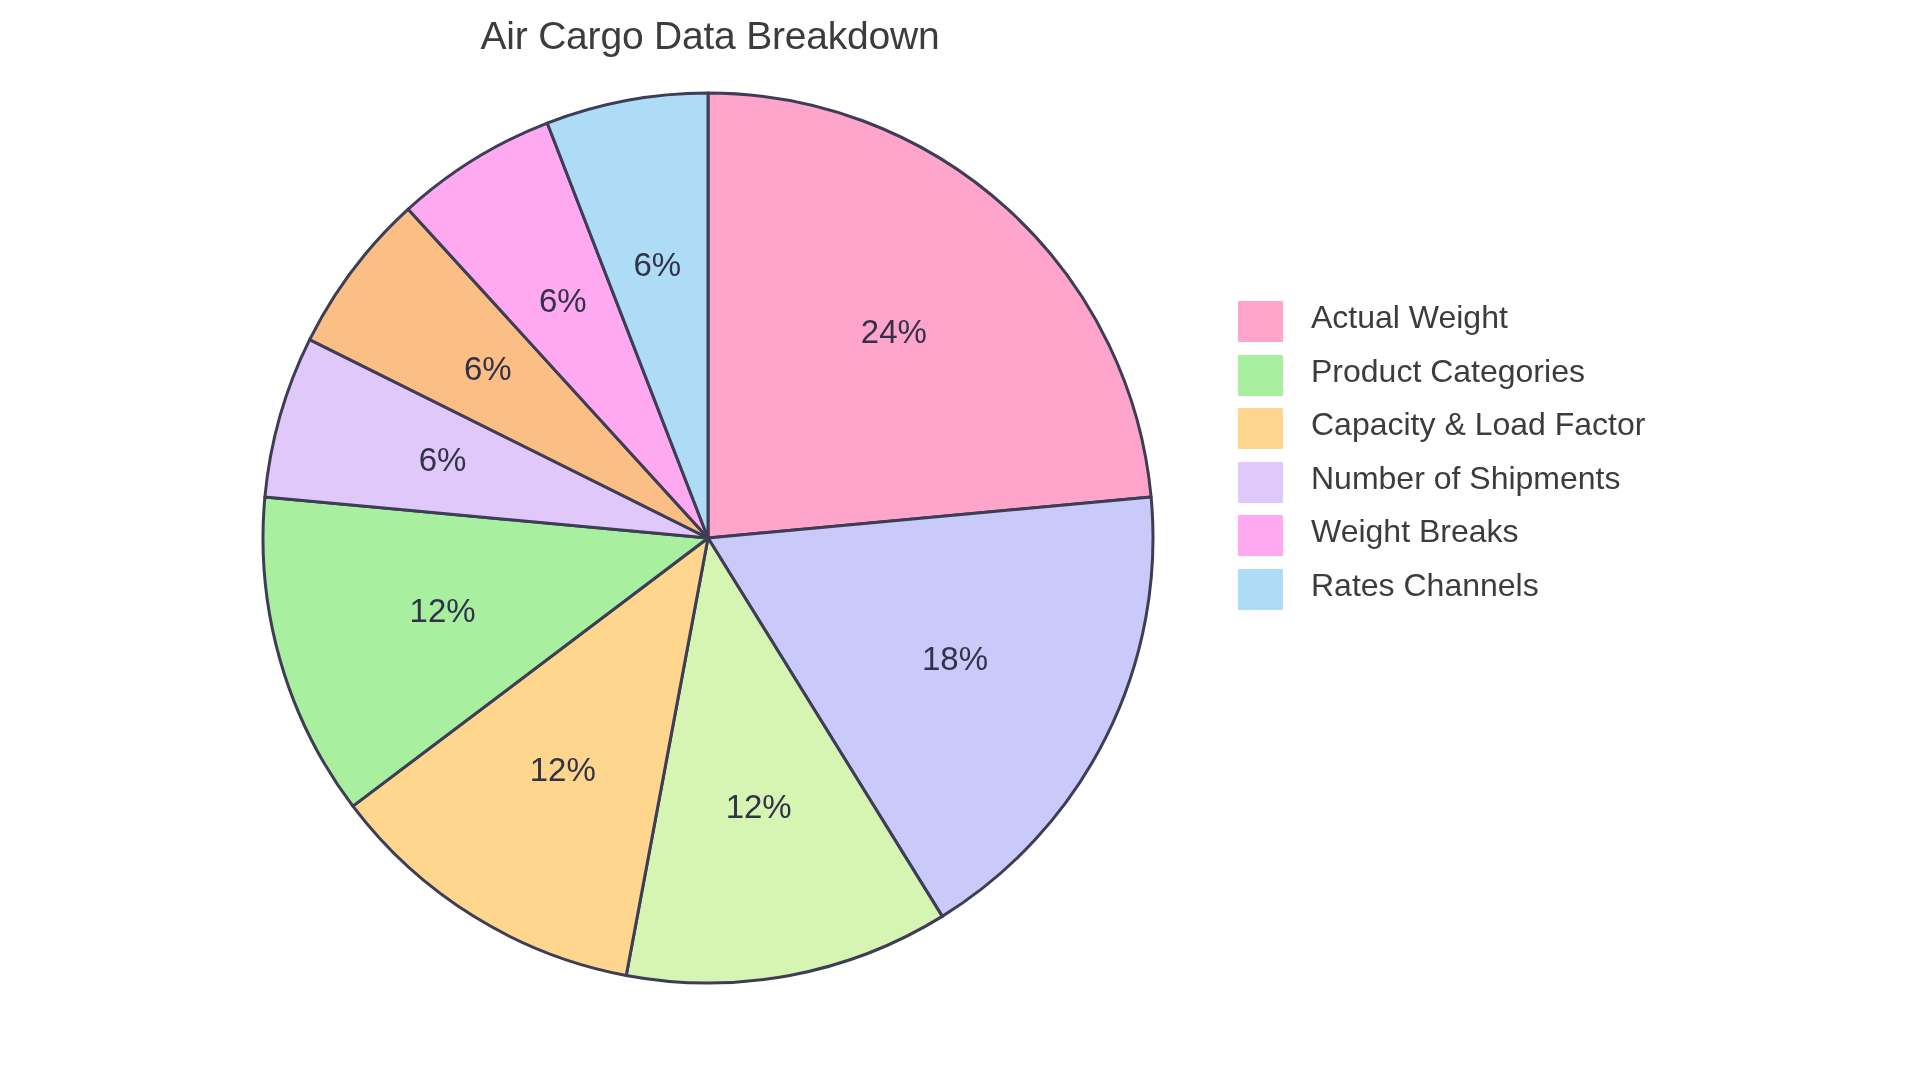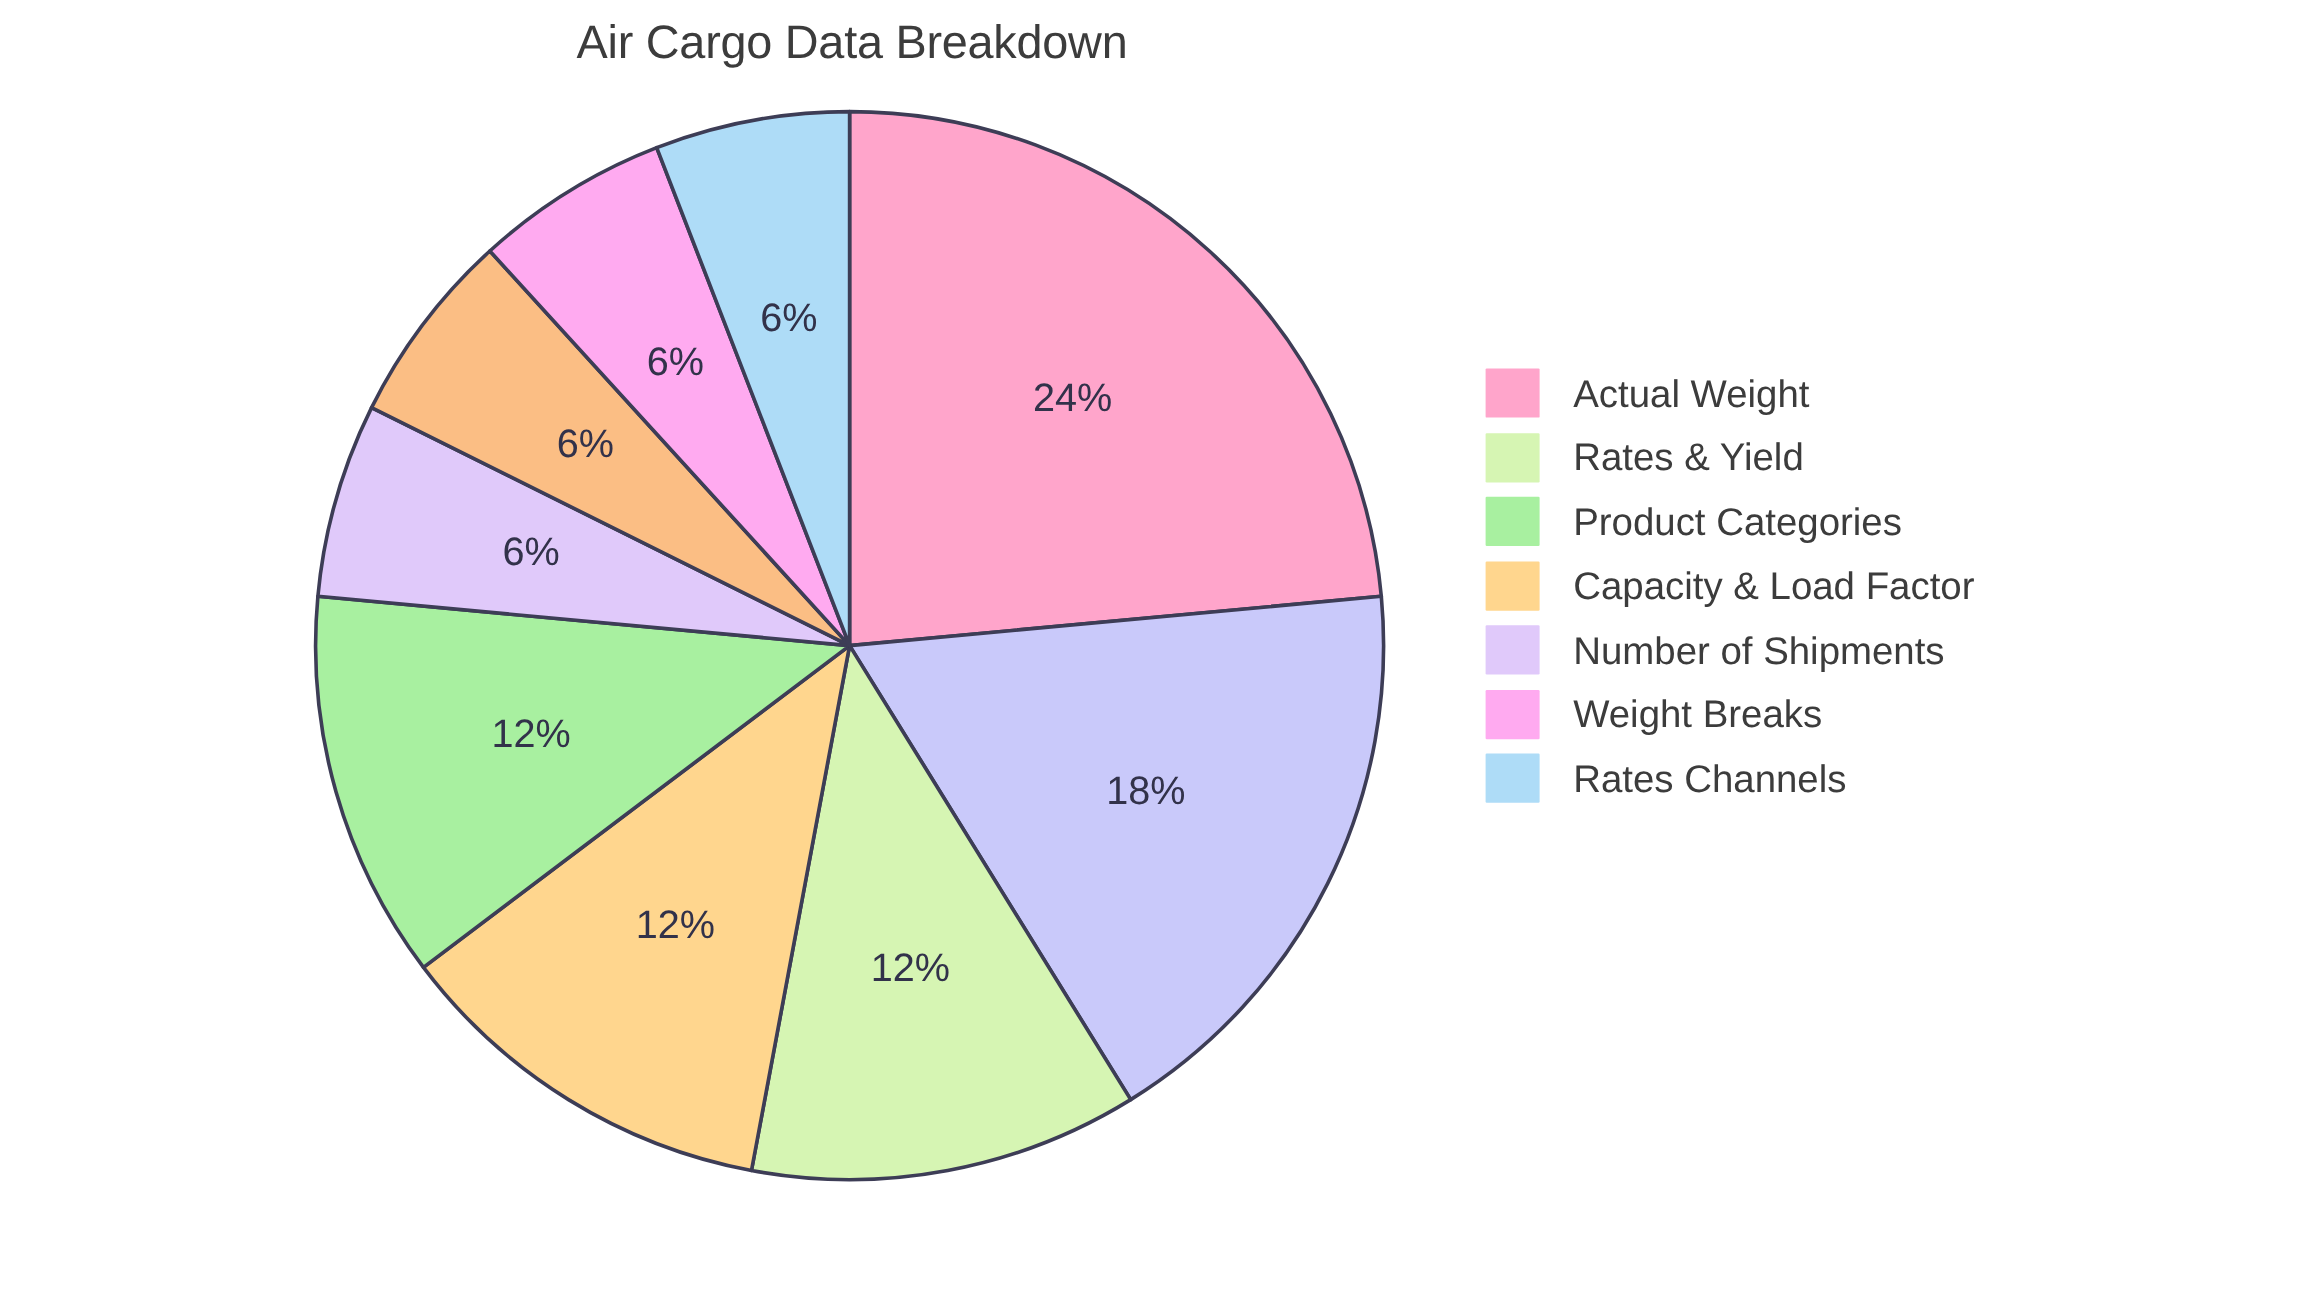--- a/index.html
+++ b/index.html
@@ -42,21 +42,21 @@
     dominant-baseline:middle;
   }
   #legend {
     position:absolute;
     left:1238px;
     top:301px;
     width:560px;
   }
   .legend-item {
     display:flex;
-    align-items:center;
+    align-items:flex-start;
     height:53.5px;
   }
   .legend-swatch {
     width:45px; height:41px;
     flex:0 0 45px;
     border-radius:1px;
   }
   .legend-label {
     margin-left:28px;
     font-size:32px;
@@ -99,24 +99,20 @@
         </g>
     </svg>
   </div>
 
   <div id="legend">
       <div class="legend-item">
         <span class="legend-swatch" style="background: rgb(255, 165, 203);"></span>
         <span class="legend-label">Actual Weight</span>
       </div>
       <div class="legend-item">
-        <span class="legend-swatch" style="background: rgb(214, 245, 179);"></span>
-        <span class="legend-label">Rates &amp; Yield</span>
-      </div>
-      <div class="legend-item">
         <span class="legend-swatch" style="background: rgb(168, 240, 160);"></span>
         <span class="legend-label">Product Categories</span>
       </div>
       <div class="legend-item">
         <span class="legend-swatch" style="background: rgb(255, 214, 142);"></span>
         <span class="legend-label">Capacity &amp; Load Factor</span>
       </div>
       <div class="legend-item">
         <span class="legend-swatch" style="background: rgb(224, 201, 250);"></span>
         <span class="legend-label">Number of Shipments</span>

